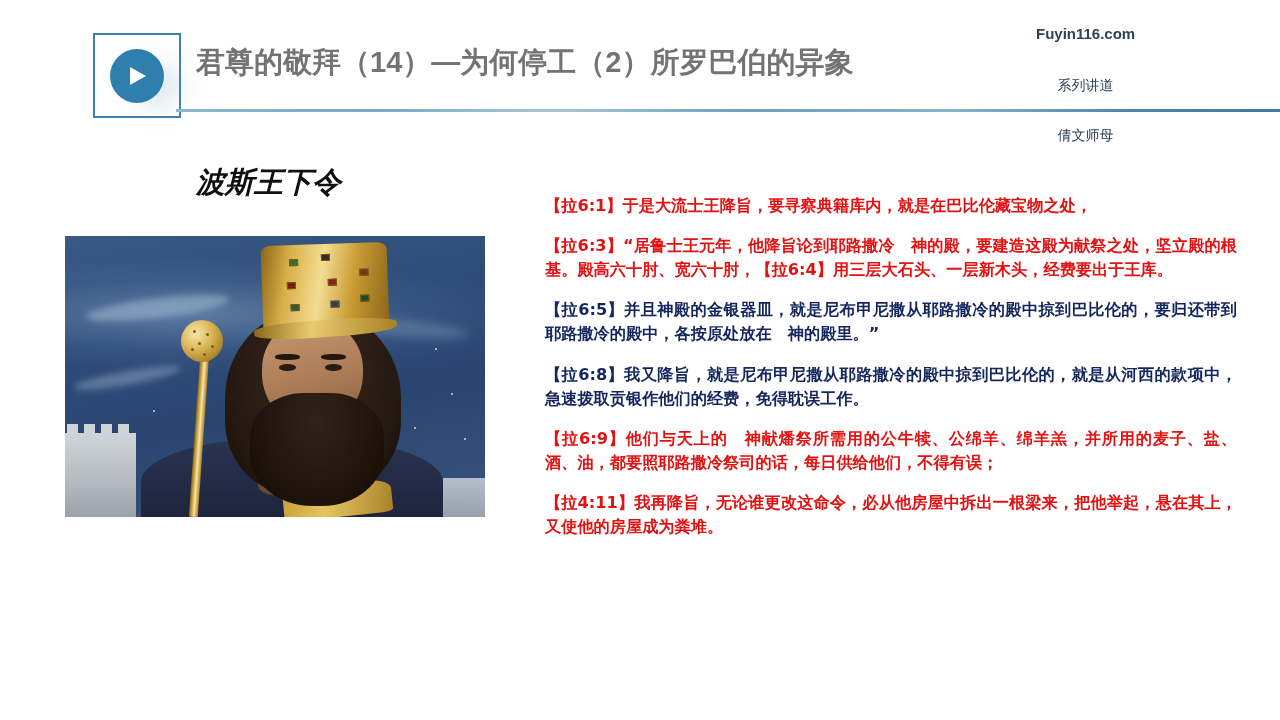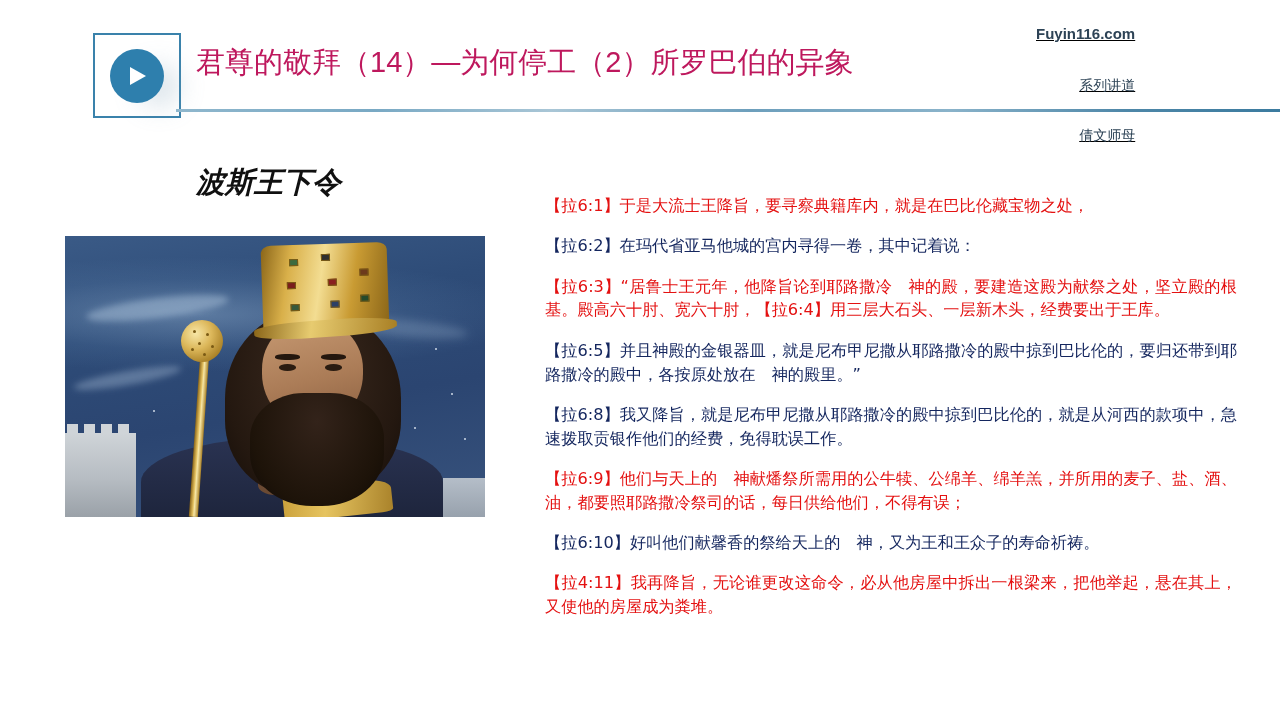--- a/index.html
+++ b/index.html
@@ -47,22 +47,22 @@
     justify-content: center;
     box-shadow: 22px 10px 26px -6px rgba(140,170,190,0.30);
   }
   #play-circle svg { display: block; }
 
   #title-text {
     position: absolute;
     left: 196px;
     top: 45px;
     font-size: 29px;
-    font-weight: normal;
-    color: #be185d;
+    font-weight: bold;
+    color: #737373;
     letter-spacing: 0px;
     white-space: nowrap;
     line-height: 1.2;
   }
 
   #header-rule {
     position: absolute;
     left: 176px;
     top: 109px;
     width: 1104px;
@@ -75,22 +75,21 @@
         #8ab3ca 70%,
         #4e87a8 86%,
         #3b7b9f 100%);
   }
 
   #brand-block {
     position: absolute;
     left: 1036px;
     top: 24px;
     line-height: 1.32;
-    text-align: right;
-    text-decoration: underline;
+    text-align: center;
   }
   #brand-site {
     font-size: 15px;
     font-weight: bold;
     color: #2d4356;
     white-space: nowrap;
   }
   .brand-line {
     font-size: 14px;
     color: #2d4356;
@@ -328,21 +327,21 @@
   #scripture-col {
     position: absolute;
     left: 545px;
     top: 178px;
     width: 692px;
   }
   .verse {
     font-size: 16.2px;
     line-height: 1.48;
     margin-bottom: 9px;
-    font-weight: normal;
+    font-weight: bold;
     text-align: justify;
     text-justify: inter-ideograph;
     font-family: "DejaVu Sans", "Liberation Sans", sans-serif;
   }
   .verse.red   { color: #e41111; }
   .verse.navy  { color: #14265e; }
 </style>
 </head>
 <body>
 
@@ -426,20 +425,18 @@
       <div class="orb-stud" style="left:17px; top:22px;"></div>
       <div class="orb-stud" style="left:30px; top:25px;"></div>
       <div class="orb-stud" style="left:10px; top:28px;"></div>
       <div class="orb-stud" style="left:22px; top:33px;"></div>
     </div>
   </div>
 </div>
 
 <div id="scripture-col">
   <p class="verse red">【拉6:1】于是大流士王降旨，要寻察典籍库内，就是在巴比伦藏宝物之处，</p>
-  <p class="verse navy">【拉6:2】在玛代省亚马他城的宫内寻得一卷，其中记着说：</p>
   <p class="verse red">【拉6:3】“居鲁士王元年，他降旨论到耶路撒冷　神的殿，要建造这殿为献祭之处，坚立殿的根基。殿高六十肘、宽六十肘，【拉6:4】用三层大石头、一层新木头，经费要出于王库。</p>
   <p class="verse navy">【拉6:5】并且神殿的金银器皿，就是尼布甲尼撒从耶路撒冷的殿中掠到巴比伦的，要归还带到耶路撒冷的殿中，各按原处放在　神的殿里。”</p>
   <p class="verse navy">【拉6:8】我又降旨，就是尼布甲尼撒从耶路撒冷的殿中掠到巴比伦的，就是从河西的款项中，急速拨取贡银作他们的经费，免得耽误工作。</p>
   <p class="verse red">【拉6:9】他们与天上的　神献燔祭所需用的公牛犊、公绵羊、绵羊羔，并所用的麦子、盐、酒、油，都要照耶路撒冷祭司的话，每日供给他们，不得有误；</p>
-  <p class="verse navy">【拉6:10】好叫他们献馨香的祭给天上的　神，又为王和王众子的寿命祈祷。</p>
   <p class="verse red">【拉4:11】我再降旨，无论谁更改这命令，必从他房屋中拆出一根梁来，把他举起，悬在其上，又使他的房屋成为粪堆。</p>
 </div>
 
 </body></html>

